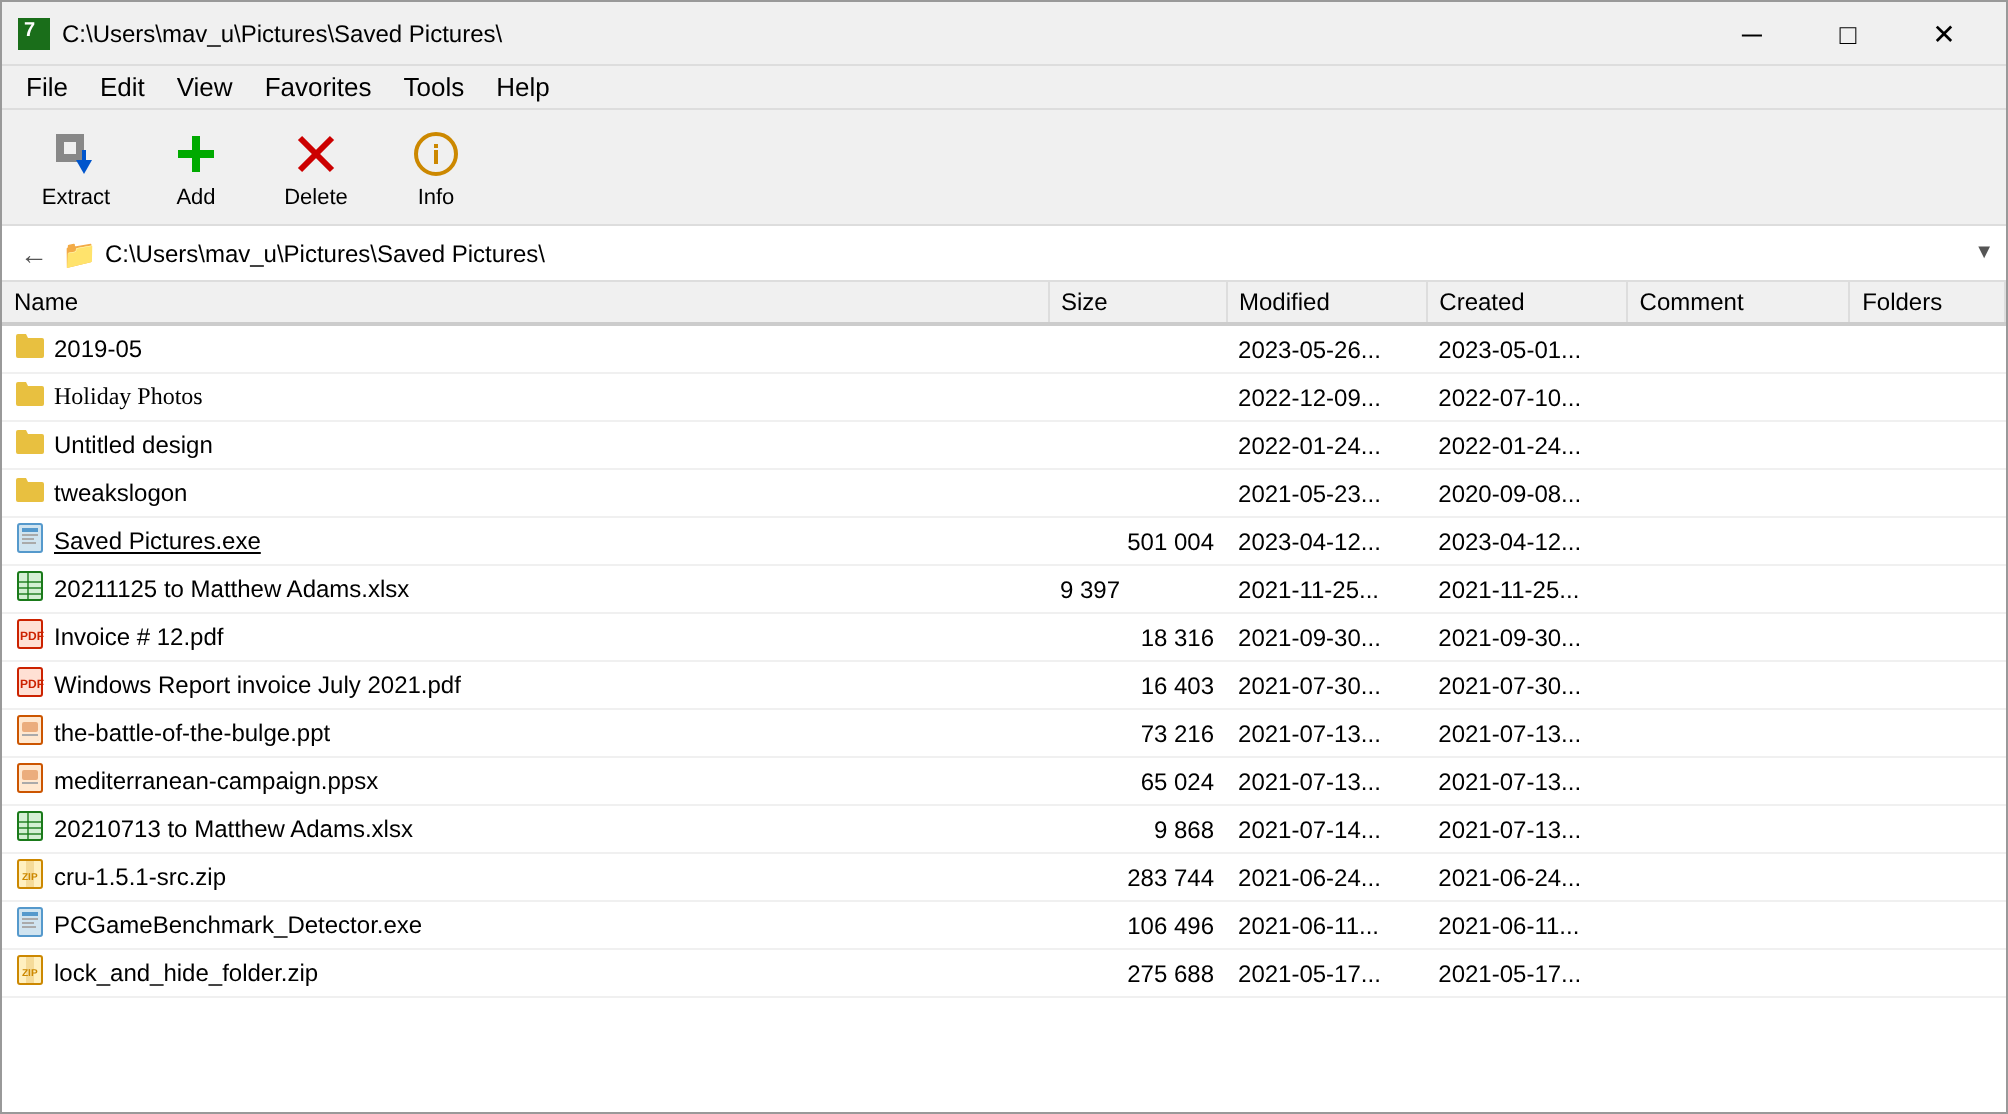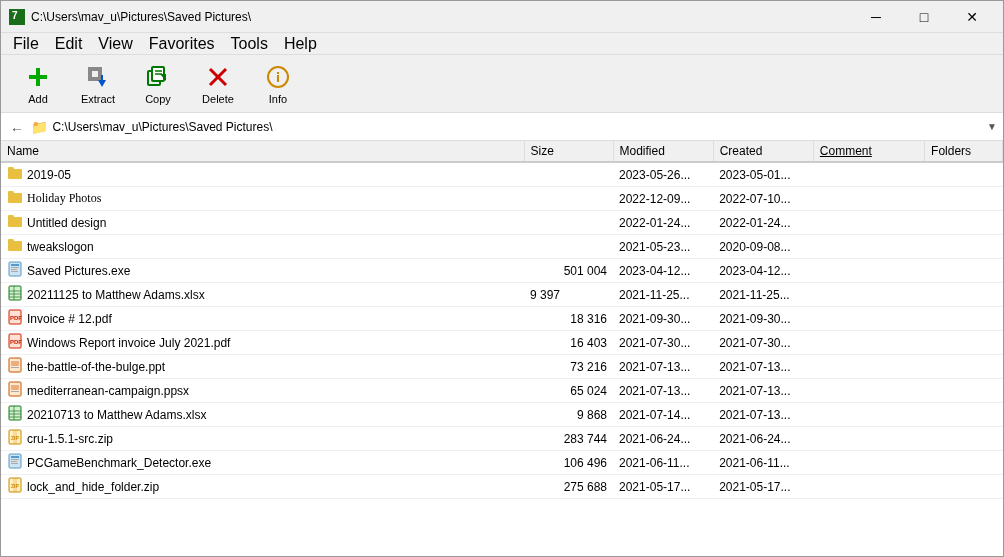--- a/index.html
+++ b/index.html
@@ -59,21 +59,21 @@
       background: #f0f0f0;
       height: 22px;
       display: flex;
       align-items: center;
       padding: 0 4px;
       border-bottom: 1px solid #ddd;
     }
     .menu-item {
       padding: 2px 8px;
       cursor: pointer;
-      font-size: 16px;
+      font-size: 13px;
     }
 
     
     #toolbar {
       background: #f0f0f0;
       height: 58px;
       display: flex;
       align-items: center;
       padding: 4px 8px;
       border-bottom: 1px solid #ddd;
@@ -162,21 +162,21 @@
     #filelist td {
       padding: 2px 6px;
       border-bottom: 1px solid #f0f0f0;
       white-space: nowrap;
       font-size: 12px;
     }
     .col-name { width: 470px; }
     .col-size { width: 80px; text-align: right; }
     .col-modified { width: 90px; }
     .col-created { width: 90px; }
-    .col-comment { width: 100px; text-decoration: underline; }
+    .col-comment { width: 100px; }
     .col-folders { width: 70px; text-align: right; }
 
     .main-content {
       display: flex;
       flex-direction: column;
       height: calc(557px - 32px - 22px - 58px - 28px);
       overflow: hidden;
     }
 
     
@@ -200,53 +200,41 @@
 <div id="menubar">
     <span class="menu-item">File</span>
     <span class="menu-item">Edit</span>
     <span class="menu-item">View</span>
     <span class="menu-item">Favorites</span>
     <span class="menu-item">Tools</span>
     <span class="menu-item">Help</span>
   </div>
 
 <div id="toolbar">
-    <div class="tool-btn">
-      <div class="tool-icon">
-        <svg width="24" height="24" viewBox="0 0 24 24">
-          <rect x="10" y="3" width="4" height="18" fill="#00aa00"></rect>
-          <rect x="3" y="10" width="18" height="4" fill="#00aa00"></rect>
-        </svg>
-      </div>
-      <span>Add</span>
-    </div>
     <div class="tool-btn">
       <div class="tool-icon">
         <svg width="24" height="24" viewBox="0 0 24 24">
           <rect x="2" y="2" width="14" height="4" fill="#888" rx="1"></rect>
           <rect x="2" y="2" width="4" height="14" fill="#888"></rect>
           <rect x="2" y="12" width="14" height="4" fill="#888"></rect>
           <rect x="12" y="2" width="4" height="14" fill="#888"></rect>
           <polygon points="12,15 20,15 16,22" fill="#0055cc"></polygon>
           <rect x="15" y="10" width="2" height="6" fill="#0055cc"></rect>
         </svg>
       </div>
       <span>Extract</span>
     </div>
     <div class="tool-btn">
       <div class="tool-icon">
         <svg width="24" height="24" viewBox="0 0 24 24">
-          <rect x="2" y="6" width="12" height="14" rx="1" fill="none" stroke="#007700" stroke-width="2"></rect>
-          <rect x="6" y="2" width="12" height="14" rx="1" fill="white" stroke="#007700" stroke-width="2"></rect>
-          <line x1="9" y1="6" x2="16" y2="6" stroke="#007700" stroke-width="1.5"></line>
-          <line x1="9" y1="9" x2="16" y2="9" stroke="#007700" stroke-width="1.5"></line>
-          <polyline points="14,9 20,9 20,16 14,9" fill="#007700"></polyline>
+          <rect x="10" y="3" width="4" height="18" fill="#00aa00"></rect>
+          <rect x="3" y="10" width="18" height="4" fill="#00aa00"></rect>
         </svg>
       </div>
-      <span>Copy</span>
+      <span>Add</span>
     </div>
     <div class="tool-btn">
       <div class="tool-icon">
         <svg width="24" height="24" viewBox="0 0 24 24">
           <line x1="4" y1="4" x2="20" y2="20" stroke="#cc0000" stroke-width="3"></line>
           <line x1="20" y1="4" x2="4" y2="20" stroke="#cc0000" stroke-width="3"></line>
         </svg>
       </div>
       <span>Delete</span>
     </div>
@@ -323,21 +311,21 @@
             <td class="col-comment"></td>
             <td class="col-folders"></td>
           </tr>
           <tr>
             <td class="col-name"><span style="display:inline-block;vertical-align:middle;margin-right:4px;"><svg width="16" height="16" viewBox="0 0 16 16">
                   <rect x="2" y="1" width="12" height="14" rx="1" fill="#d0e4f0" stroke="#5599cc" stroke-width="1"></rect>
                   <rect x="4" y="3" width="8" height="2" fill="#5599cc"></rect>
                   <rect x="4" y="6" width="8" height="1" fill="#aaa"></rect>
                   <rect x="4" y="8" width="6" height="1" fill="#aaa"></rect>
                   <rect x="4" y="10" width="7" height="1" fill="#aaa"></rect>
-                </svg></span><span style="vertical-align:middle;">Saved Pictures.exe</span></td>
+                </svg></span><span style="vertical-align:middle;text-decoration:underline;">Saved Pictures.exe</span></td>
             <td class="col-size" style="text-align: right;">501 004</td>
             <td class="col-modified">2023-04-12...</td>
             <td class="col-created">2023-04-12...</td>
             <td class="col-comment"></td>
             <td class="col-folders"></td>
           </tr>
           <tr>
             <td class="col-name"><span style="display:inline-block;vertical-align:middle;margin-right:4px;"><svg width="16" height="16" viewBox="0 0 16 16">
                   <rect x="2" y="1" width="12" height="14" rx="1" fill="#d4f0d4" stroke="#1a7a1a" stroke-width="1"></rect>
                   <line x1="2" y1="6" x2="14" y2="6" stroke="#1a7a1a" stroke-width="0.7"></line>

